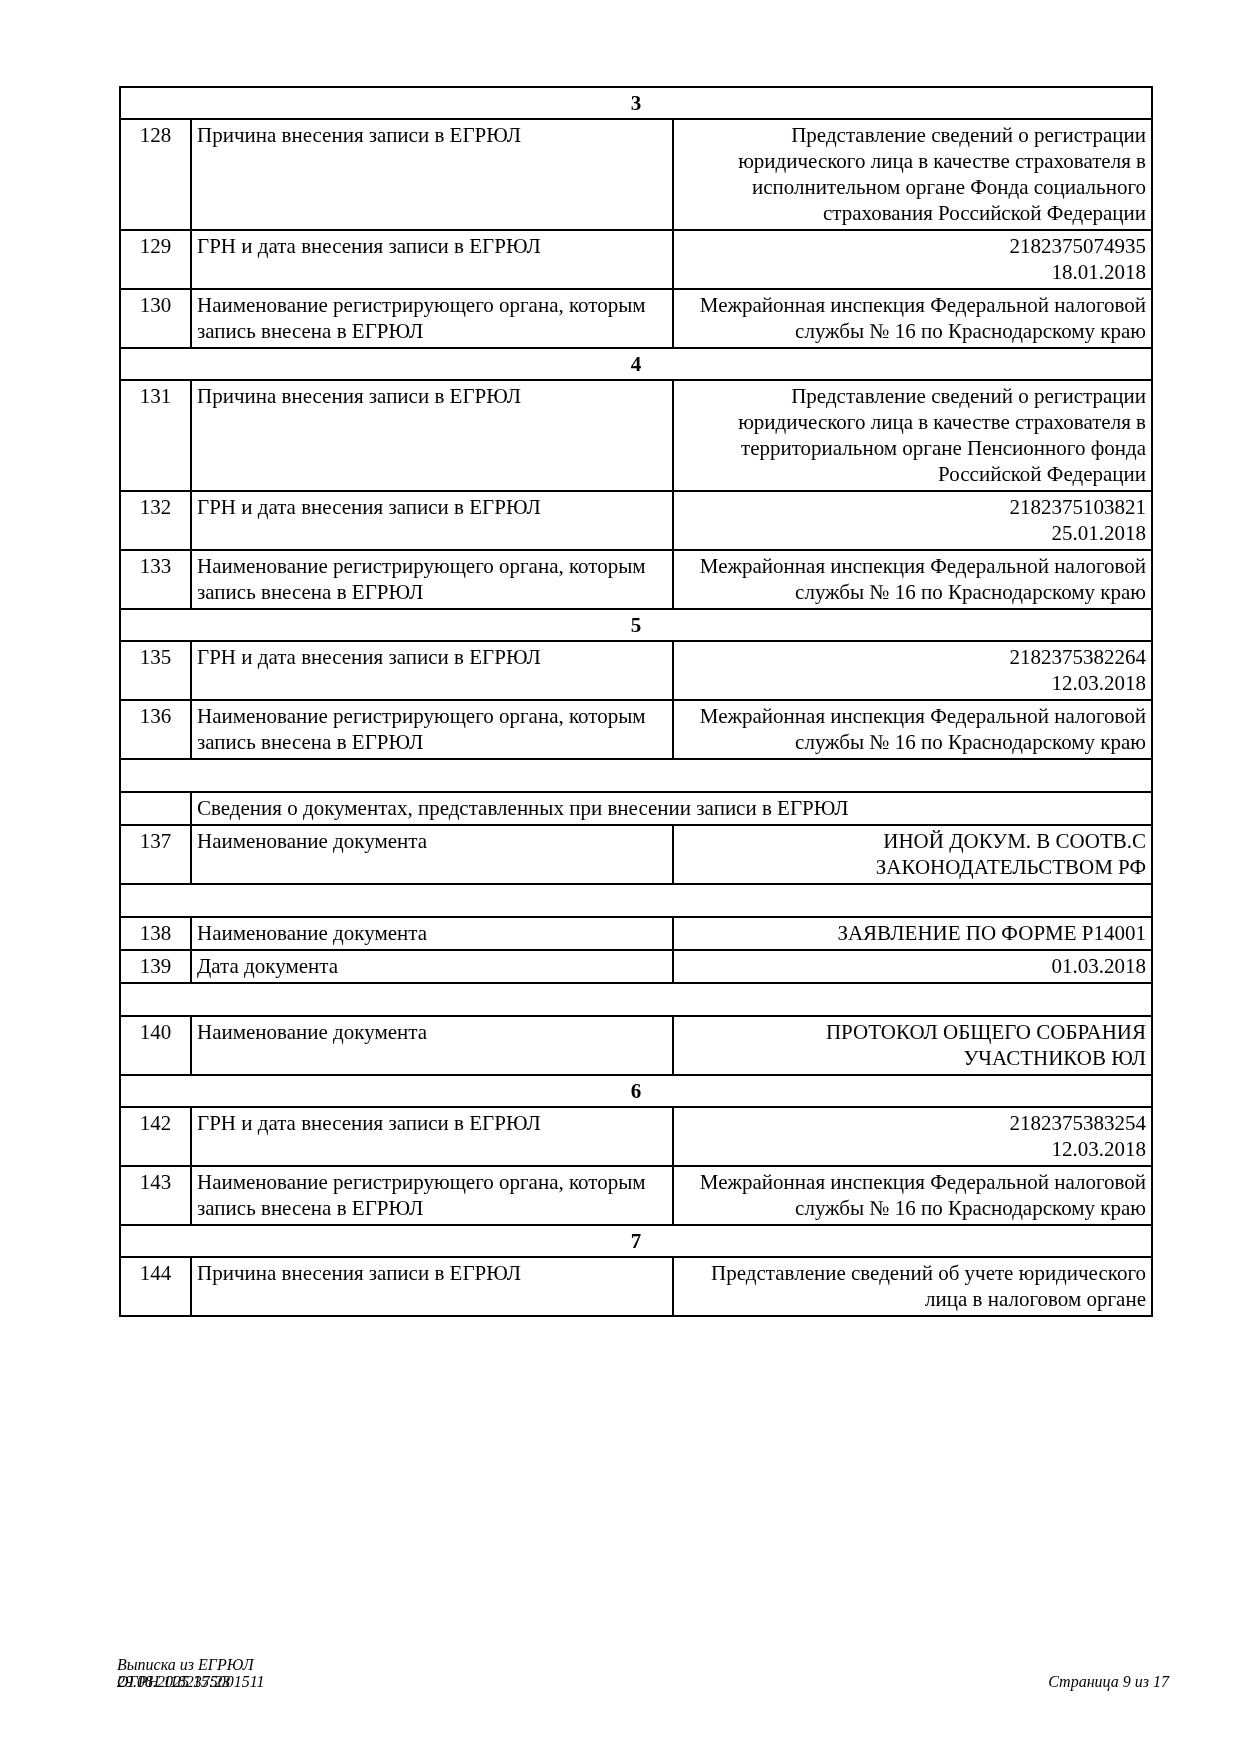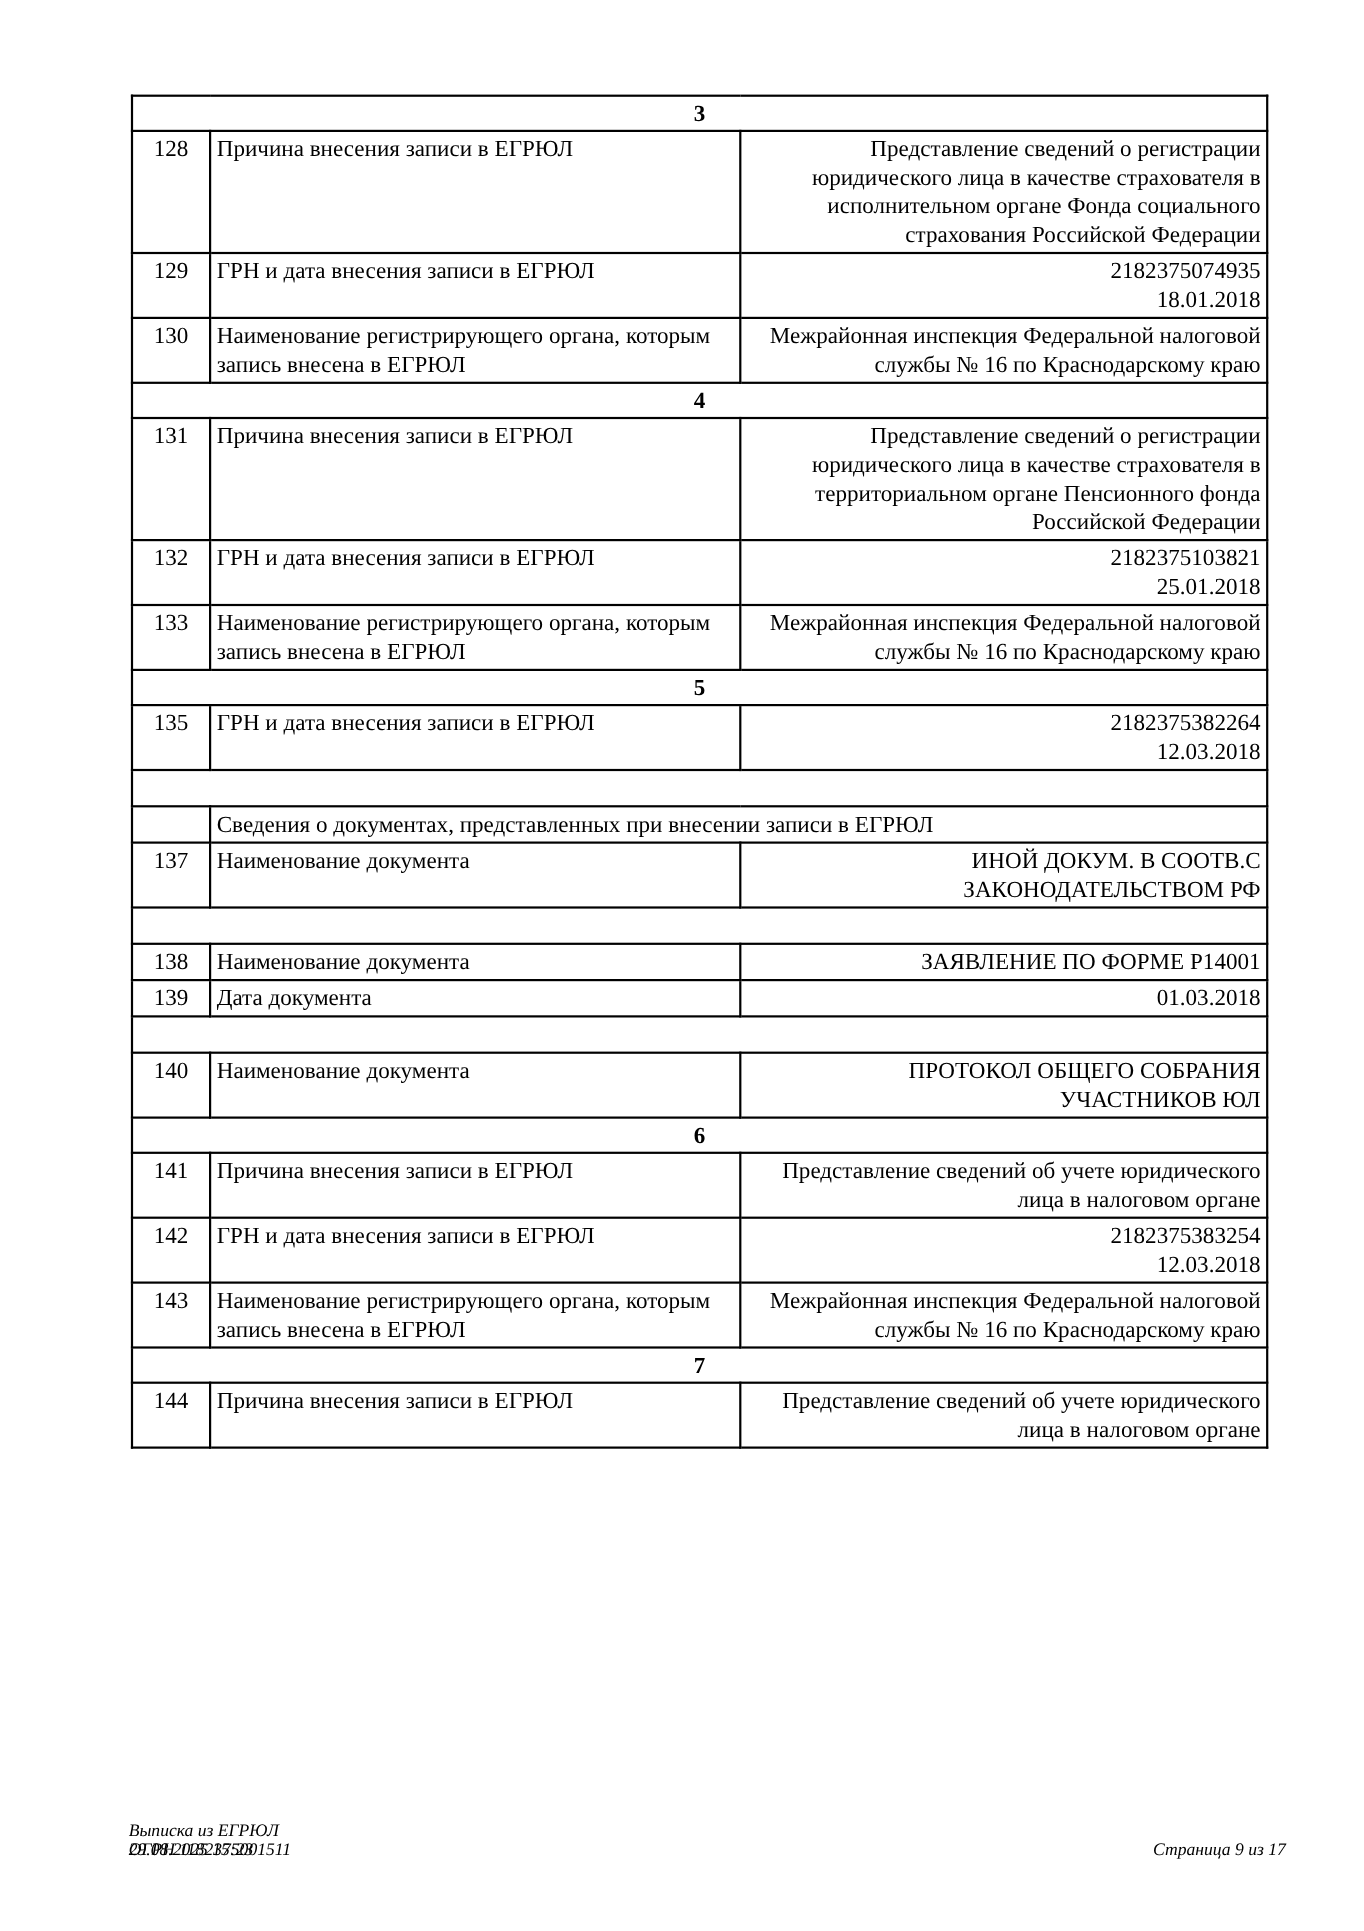--- a/index.html
+++ b/index.html
@@ -123,20 +123,25 @@
       </tr>
       <tr class="section-row">
         <td class="cell-section" colspan="3">5</td>
       </tr>
       <tr class="data-row">
         <td class="cell-num" colspan="1">135</td>
         <td class="cell-label" colspan="1">ГРН и дата внесения записи в ЕГРЮЛ</td>
         <td class="cell-val" colspan="1">2182375382264
 12.03.2018</td>
       </tr>
+      <tr class="data-row">
+        <td class="cell-num" colspan="1">136</td>
+        <td class="cell-label" colspan="1">Наименование регистрирующего органа, которым запись внесена в ЕГРЮЛ</td>
+        <td class="cell-val" colspan="1">Межрайонная инспекция Федеральной налоговой службы № 16 по Краснодарскому краю</td>
+      </tr>
       <tr class="spacer-row">
         <td class="cell-spacer" colspan="3"></td>
       </tr>
       <tr class="subheader-row">
         <td class="cell-num" colspan="1"></td>
         <td class="cell-span" colspan="2">Сведения о документах, представленных при внесении записи в ЕГРЮЛ</td>
       </tr>
       <tr class="data-row">
         <td class="cell-num" colspan="1">137</td>
         <td class="cell-label" colspan="1">Наименование документа</td>
@@ -158,25 +163,20 @@
       <tr class="spacer-row">
         <td class="cell-spacer" colspan="3"></td>
       </tr>
       <tr class="data-row">
         <td class="cell-num" colspan="1">140</td>
         <td class="cell-label" colspan="1">Наименование документа</td>
         <td class="cell-val" colspan="1">ПРОТОКОЛ ОБЩЕГО СОБРАНИЯ УЧАСТНИКОВ ЮЛ</td>
       </tr>
       <tr class="section-row">
         <td class="cell-section" colspan="3">6</td>
-      </tr>
-      <tr class="data-row">
-        <td class="cell-num" colspan="1">141</td>
-        <td class="cell-label" colspan="1">Причина внесения записи в ЕГРЮЛ</td>
-        <td class="cell-val" colspan="1">Представление сведений об учете юридического лица в налоговом органе</td>
       </tr>
       <tr class="data-row">
         <td class="cell-num" colspan="1">142</td>
         <td class="cell-label" colspan="1">ГРН и дата внесения записи в ЕГРЮЛ</td>
         <td class="cell-val" colspan="1">2182375383254
 12.03.2018</td>
       </tr>
       <tr class="data-row">
         <td class="cell-num" colspan="1">143</td>
         <td class="cell-label" colspan="1">Наименование регистрирующего органа, которым запись внесена в ЕГРЮЛ</td>

